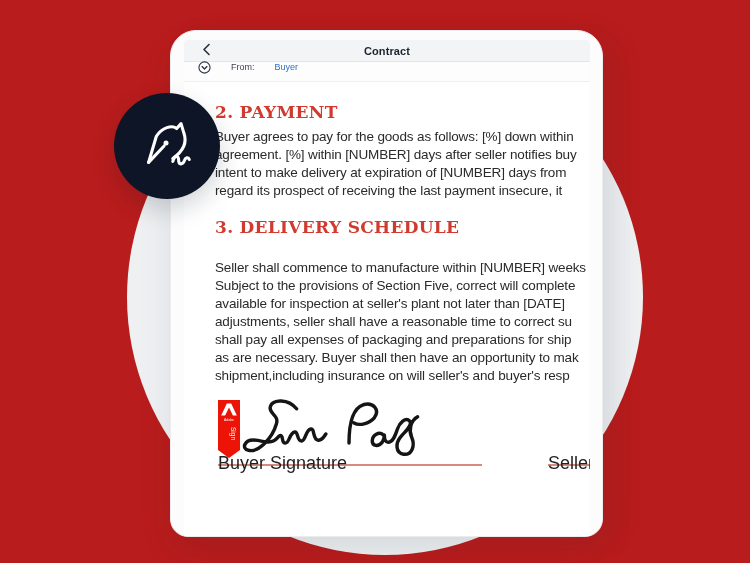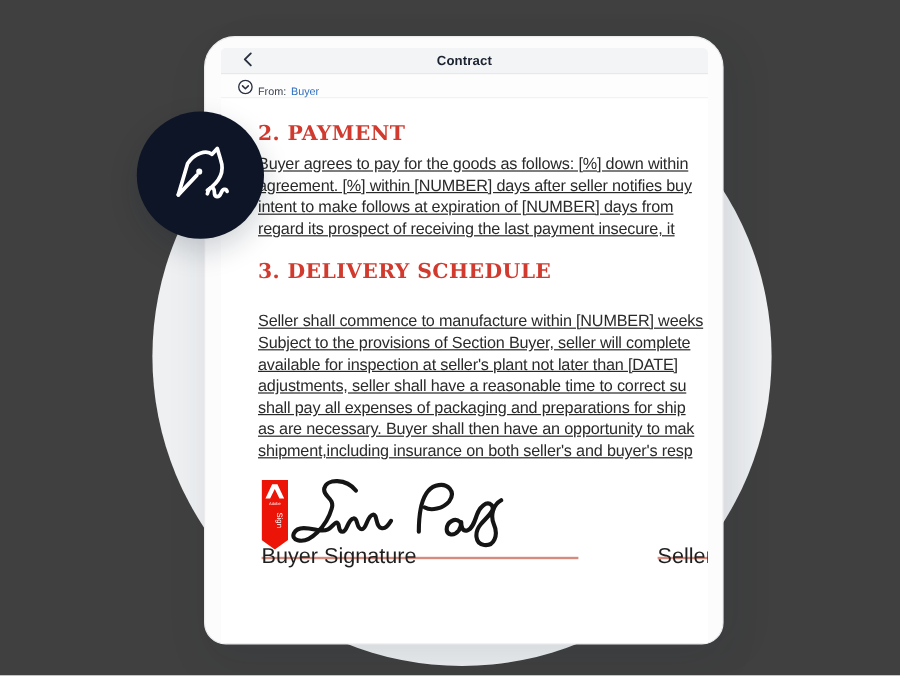--- a/index.html
+++ b/index.html
@@ -1,16 +1,16 @@
 <!DOCTYPE html>
 <html><head>
 <meta charset="utf-8">
 <style>
   html,body{margin:0;padding:0;background:#fff;}
-  .stage{position:relative;width:750px;height:563px;background:#404040;overflow:hidden;
+  .stage{position:relative;width:750px;height:563px;background:#b91c1c;overflow:hidden;
          font-family:"Liberation Sans",sans-serif;}
 
   
   .bg-circle{position:absolute;left:127px;top:39px;width:516px;height:516px;border-radius:50%;
              background:#eef0f2;z-index:0;}
 
   
   .tablet{position:absolute;left:170px;top:30px;width:431px;height:505px;background:#fcfcfd;
           border:1px solid #ececef;border-radius:26px 26px 18px 18px;z-index:1;
           box-shadow:0 14px 34px rgba(40,45,70,.08),16px 4px 30px rgba(40,45,70,.06);}
@@ -19,35 +19,35 @@
 
   
   .app-header{position:absolute;left:0;right:0;top:0;height:21px;background:#f3f4f6;
               border-bottom:1px solid #e3e5e9;display:flex;align-items:center;justify-content:center;}
   .app-title{font-size:11px;font-weight:bold;color:#1c2330;letter-spacing:.1px;}
   .back-btn{position:absolute;left:14px;top:3px;width:16px;height:16px;display:flex;
             align-items:center;justify-content:center;cursor:pointer;background:none;border:none;padding:0;}
 
   
   .from-row{position:absolute;left:0;right:0;top:22px;height:19px;background:#fdfdfe;
-            border-bottom:1px solid #edeff2;display:flex;align-items:flex-end;gap:4px;padding-left:13px;}
+            border-bottom:1px solid #edeff2;display:flex;align-items:flex-start;gap:20px;padding-left:13px;}
   .from-toggle{width:14px;height:14px;display:flex;align-items:center;justify-content:center;
                background:none;border:none;padding:0;cursor:pointer;}
   .from-label{font-size:9px;color:#3c4350;}
   .from-sender{font-size:9px;color:#2f6fc0;cursor:pointer;}
 
   
   .page{position:absolute;left:0;right:0;top:42px;bottom:0;background:#fff;overflow:hidden;}
   .sec-heading{position:absolute;left:31px;white-space:nowrap;
                font-family:"DejaVu Serif","Liberation Serif",serif;font-weight:bold;
                font-size:17px;color:#d13a2e;letter-spacing:.3px;}
   .h-payment{top:20px;}
   .h-delivery{top:135px;}
   .para{position:absolute;left:31px;right:0;color:#2a2a2a;font-size:13.5px;line-height:18px;
-        letter-spacing:-.15px;text-decoration:underline;}
+        letter-spacing:-.15px;}
   .p-payment{top:46px;}
   .p-delivery{top:161px;margin-top:16px;}
   .para div{white-space:nowrap;overflow:hidden;}
 
   
   .ribbon{position:absolute;left:34px;top:318px;width:22px;height:58px;}
   .sig-script{position:absolute;left:52px;top:314px;width:222px;height:72px;}
   .sig-line{position:absolute;height:2px;background:#d58c7f;top:382px;}
   .buyer-line{left:34px;width:264px;}
   .seller-line{left:364px;width:120px;}
@@ -93,33 +93,33 @@
         <span class="from-label">From:</span>
         <span class="from-sender">Buyer</span>
       </div>
 
       <div class="page">
 
         <div class="sec-heading h-payment">2. PAYMENT</div>
         <div class="para p-payment">
           <div>Buyer agrees to pay for the goods as follows: [%] down within</div>
           <div>agreement. [%] within [NUMBER] days after seller notifies buy</div>
-          <div>intent to make follows at expiration of [NUMBER] days from</div>
+          <div>intent to make delivery at expiration of [NUMBER] days from</div>
           <div>regard its prospect of receiving the last payment insecure, it</div>
         </div>
 
         <div class="sec-heading h-delivery">3. DELIVERY SCHEDULE</div>
         <div class="para p-delivery">
           <div>Seller shall commence to manufacture within [NUMBER] weeks</div>
-          <div>Subject to the provisions of Section Buyer, seller will complete</div>
+          <div>Subject to the provisions of Section Five, correct will complete</div>
           <div>available for inspection at seller's plant not later than [DATE]</div>
           <div>adjustments, seller shall have a reasonable time to correct su</div>
           <div>shall pay all expenses of packaging and preparations for ship</div>
           <div>as are necessary. Buyer shall then have an opportunity to mak</div>
-          <div>shipment,including insurance on both seller's and buyer's resp</div>
+          <div>shipment,including insurance on will seller's and buyer's resp</div>
         </div>
 
         <div class="ribbon">
           <svg width="22" height="58" viewBox="0 0 22 58">
             <path d="M0 0 H22 V50 L11 58 L0 50 Z" fill="#ec1307"></path>
             <path d="M3.2 15.5 L8.8 3.5 H13.2 L18.8 15.5 H14.9 L11 7.6 L7.1 15.5 Z" fill="#ffffff"></path>
             <text x="11" y="20.5" text-anchor="middle" font-size="3.4" fill="#ffffff" font-family="Liberation Sans, sans-serif">Adobe</text>
             <text x="12.8" y="27" font-size="6.5" fill="#ffffff" transform="rotate(90 12.8 27)" font-family="Liberation Sans, sans-serif">Sign</text>
           </svg>
         </div>

